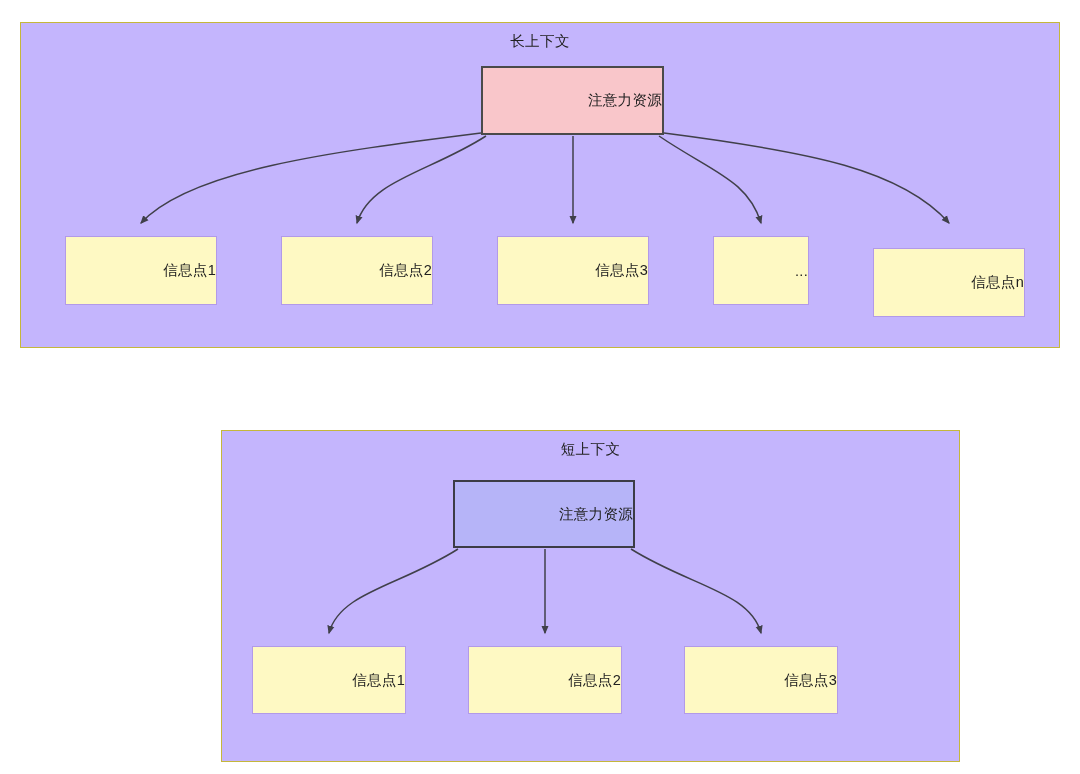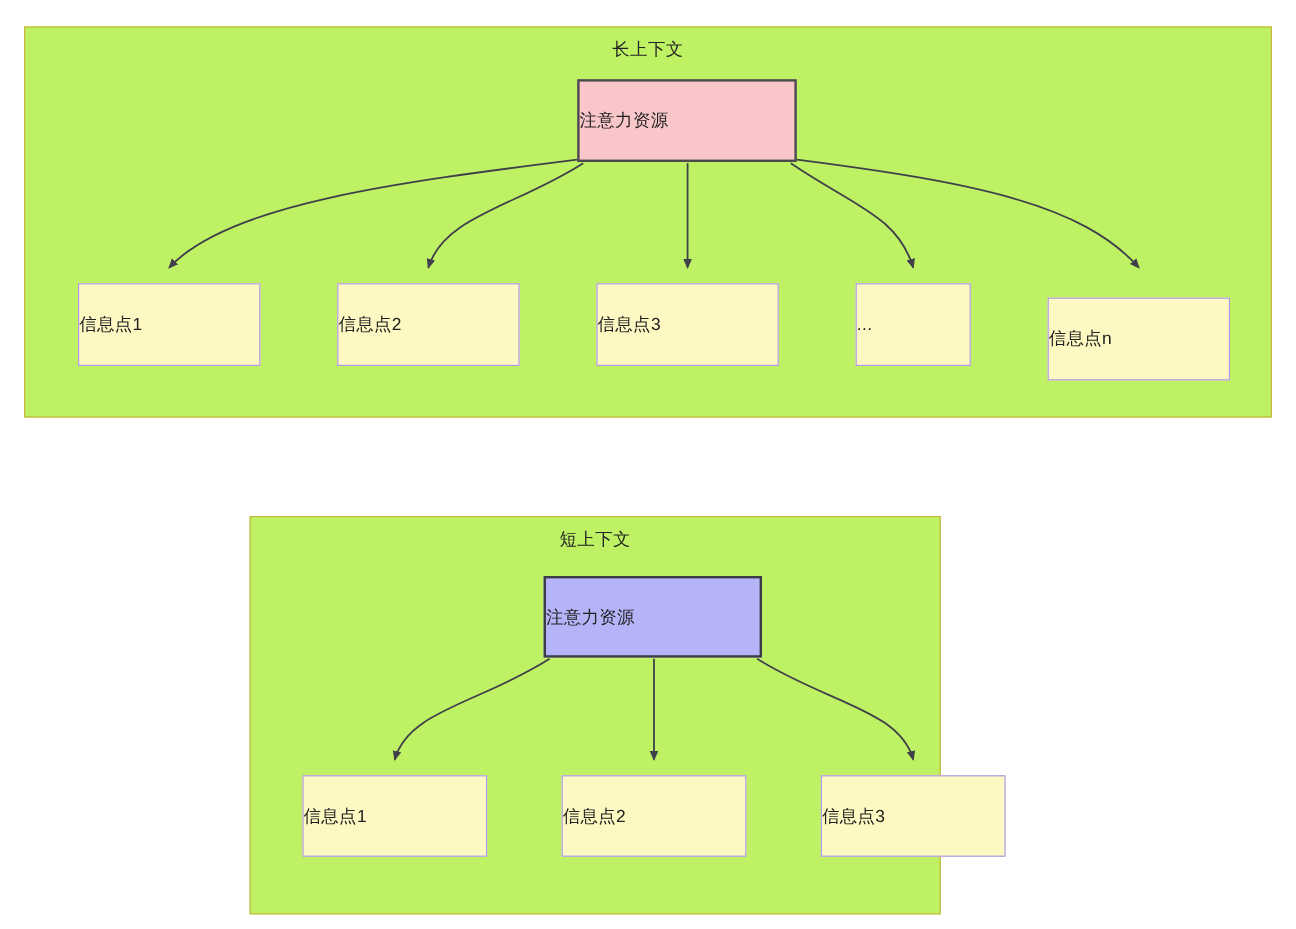--- a/index.html
+++ b/index.html
@@ -23,53 +23,53 @@
   .edge-layer {
     position: absolute;
     left: 0;
     top: 0;
     width: 1080px;
     height: 774px;
     pointer-events: none;
   }
   .container {
     position: absolute;
-    background: #bef264;
+    background: #c4b5fd;
     border: 1.6px solid #c5b73b;
     box-sizing: border-box;
   }
   #container-long {
     left: 20px;
     top: 22px;
     width: 1040px;
     height: 326px;
   }
   #container-short {
-    left: 208px;
+    left: 221px;
     top: 430px;
-    width: 576px;
+    width: 739px;
     height: 332px;
   }
   .container-title {
     position: absolute;
     width: 100%;
     text-align: center;
     font-size: 14.5px;
     color: #222222;
     letter-spacing: 0.4px;
   }
   #container-long .container-title { top: 9px; }
   #container-short .container-title { top: 9px; }
 
   .node {
     position: absolute;
     box-sizing: border-box;
     display: flex;
     align-items: center;
-    justify-content: flex-start;
+    justify-content: flex-end;
     font-size: 14.5px;
     color: #212121;
     letter-spacing: 0.3px;
   }
   .node-attention-long {
     background: #f9c6ca;
     border: 2.4px solid #4a4a4a;
   }
   .node-attention-short {
     background: #b6b4f8;

